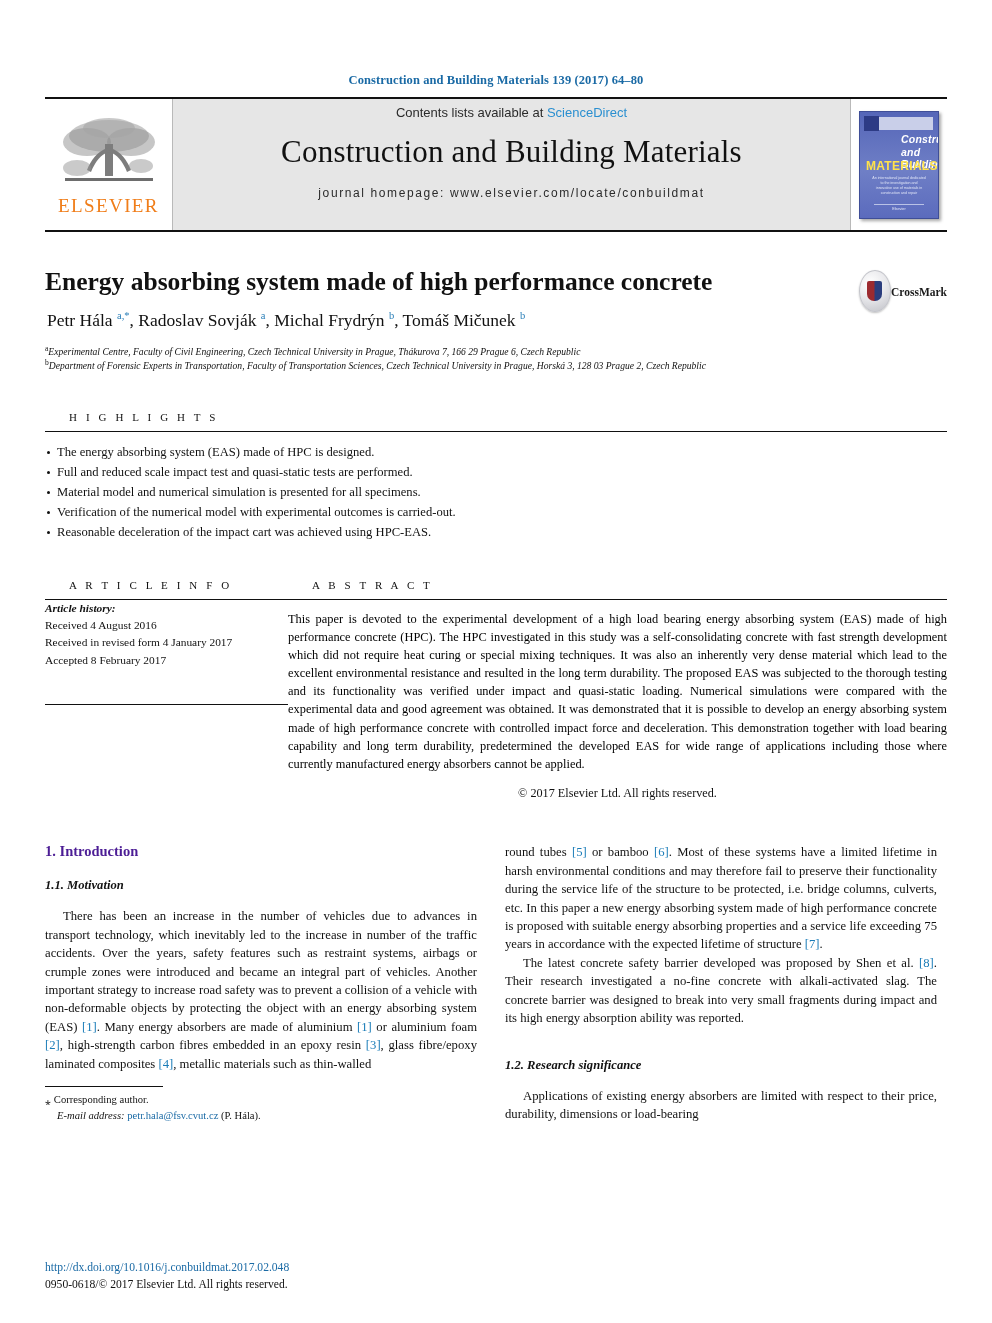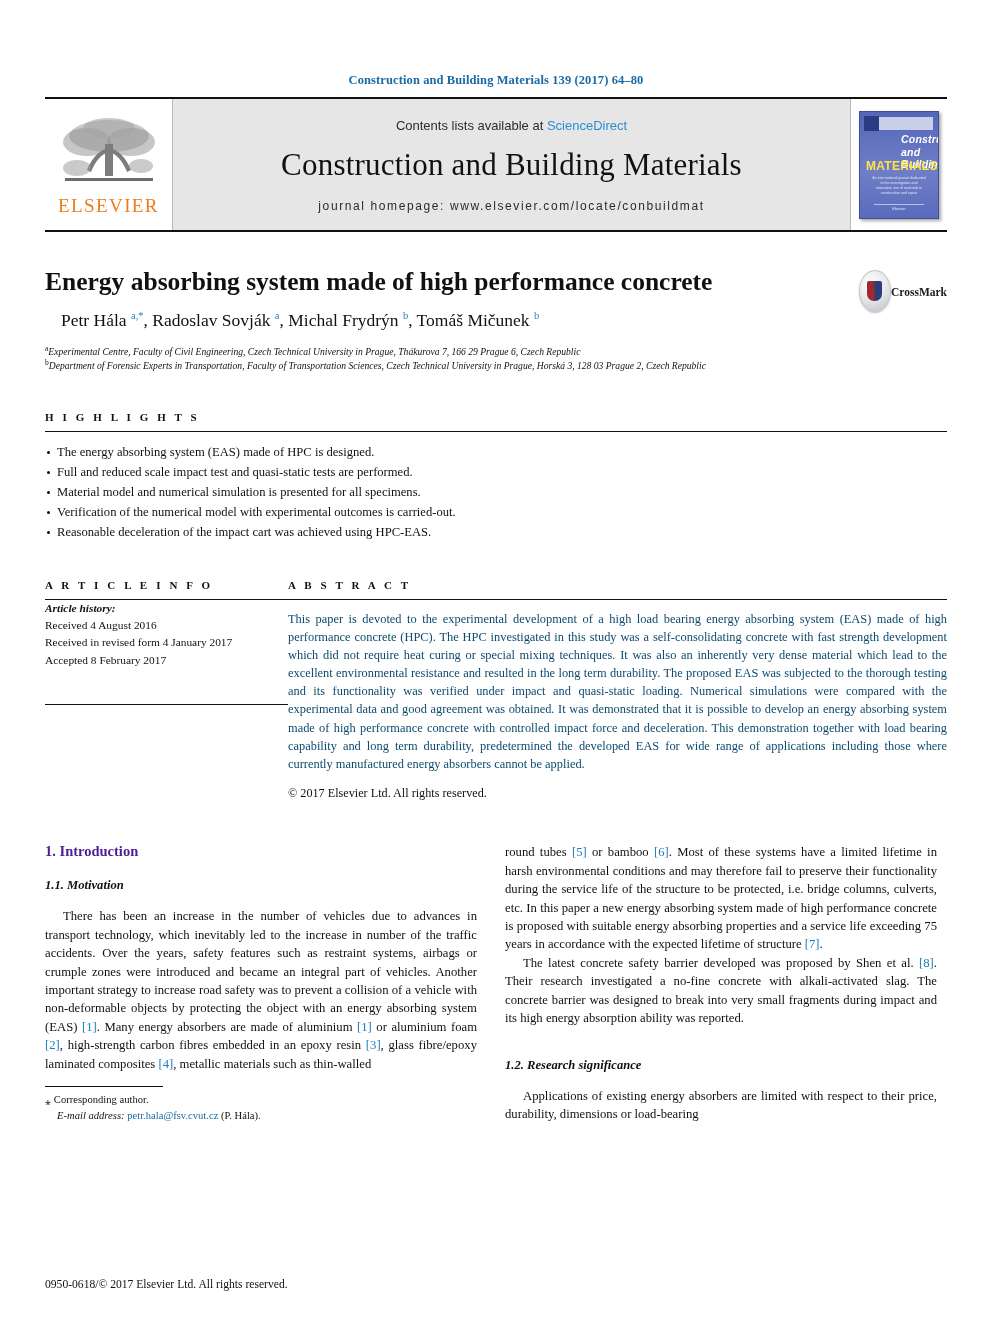--- a/index.html
+++ b/index.html
@@ -61,21 +61,20 @@
     font-size: 19px;
     letter-spacing: 1.4px;
     margin-top: 1px;
   }
   .masthead-center {
     flex: 1 1 auto;
     background: #e6e6e6;
     display: flex;
     flex-direction: column;
     align-items: center;
-    justify-content: center;
     padding: 6px 0 4px 0;
     box-sizing: border-box;
   }
   .contents-line {
     font-family: "Liberation Sans", sans-serif;
     font-size: 13px;
     color: #2b2b2b;
     margin-bottom: 14px;
   }
   .contents-line .sd {
@@ -168,21 +167,21 @@
     font-size: 25.5px;
     line-height: 1.12;
     color: #111;
     margin: 0 0 13px 0;
     max-width: 790px;
   }
   .authors {
     font-family: "Liberation Serif", serif;
     font-size: 17.5px;
     color: #111;
-    margin: 0 0 13px 16px;
+    margin: 0 0 13px 2px;
   }
   .authors sup {
     color: #2a7fb8;
     font-size: 10.5px;
     vertical-align: super;
   }
   .affil {
     font-family: "Liberation Serif", serif;
     font-style: italic;
     font-size: 9.6px;
@@ -215,24 +214,25 @@
     font-family: "Liberation Serif", serif;
     font-weight: bold;
     font-size: 11.5px;
     color: #1b1b1b;
     margin-top: 2px;
   }
 
   
   .section-head {
     font-family: "Liberation Serif", serif;
-    font-weight: bold;
+    font-weight: normal;
     font-size: 11px;
     letter-spacing: 3.1px;
     color: #111;
+    margin-left: 24px;
   }
   .highlights {
     margin: 38px 45px 0 45px;
   }
   .rule-thin {
     border-top: 1px solid #111;
     margin-top: 8px;
   }
   .hl-list {
     list-style: none;
@@ -277,26 +277,26 @@
     font-style: italic;
     font-weight: bold;
   }
   .info-gap { height: 27px; }
 
   .abstract-body {
     margin-top: 10px;
     font-family: "Liberation Serif", serif;
     font-size: 12.4px;
     line-height: 1.465;
-    color: #0c4a6e;
+    color: #000000;
     text-align: justify;
   }
   .copyright {
     margin-top: 13px;
-    text-align: left;
+    text-align: center;
     font-family: "Liberation Serif", serif;
     font-size: 12.2px;
     color: #111;
   }
 
   
   .body-cols {
     margin: 42px 45px 0 45px;
     display: flex;
     gap: 28px;
@@ -501,16 +501,17 @@
 
       <p class="para"><span>The latest concrete safety barrier developed was proposed by Shen et al. </span><span class="ref">[8]</span><span>. Their research investigated a no-fine concrete with alkali-activated slag. The concrete barrier was designed to break into very small fragments during impact and its high energy absorption ability was reported.</span></p>
 
       <h3 class="h-sub spaced">1.2. Research significance</h3>
 
       <p class="para">Applications of existing energy absorbers are limited with respect to their price, durability, dimensions or load-bearing</p>
     </div>
   </div>
 
   <div class="doi-block">
+    <div class="doi-line">http://dx.doi.org/10.1016/j.conbuildmat.2017.02.048</div>
     <div class="issn-line">0950-0618/© 2017 Elsevier Ltd. All rights reserved.</div>
   </div>
 
 </div>
 
 </body></html>

